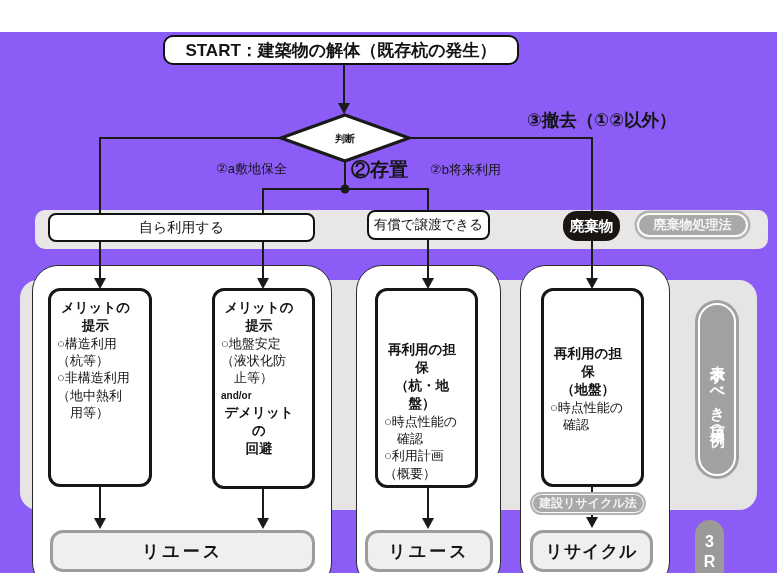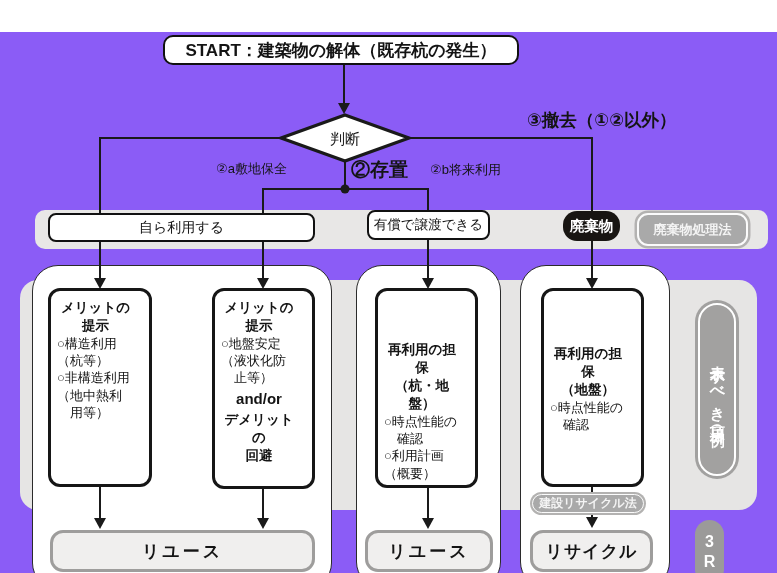--- a/index.html
+++ b/index.html
@@ -16,30 +16,30 @@
   .gray-big{background:#e6e5e4;border-radius:18px;z-index:0;}
   
   .container{background:#ffffff;border:1.6px solid #2b2b2b;border-radius:26px;z-index:1;}
   
   #wires{position:absolute;left:0;top:0;z-index:2;}
   
   .z3{z-index:3;}
   .startbox{border:2.6px solid #111;border-radius:10px;background:#fff;font-weight:bold;font-size:17px;}
   .branch-label{font-weight:bold;font-size:17.5px;z-index:3;}
   .small-label{font-size:13px;z-index:3;}
-  .diamond-label{font-weight:normal;font-size:15px;z-index:3;}
+  .diamond-label{font-weight:bold;font-size:10px;z-index:3;}
   .band-box{background:#fff;border:2.6px solid #111;border-radius:8px;font-size:14px;}
   .waste-box{background:#181512;color:#fff;border-radius:14px;font-weight:bold;font-size:14.5px;}
   .law-pill{background:#a9a9a9;color:#f4f4f4;font-weight:bold;border-radius:13px;
             border:2px solid #fbfbfb;box-shadow:0 0 0 2.5px #b3b2b1;}
   .innerbox{background:#fff;border:3px solid #161616;border-radius:12px;padding:8px 15px 6px 6px;
             font-size:13px;line-height:1.33;}
   .innerbox .hd{font-weight:bold;text-align:center;font-size:13.5px;}
   .innerbox .bd{text-align:left;}
-  .innerbox .mid{font-weight:bold;text-align:center;font-size:15px;margin:2px 0;}
+  .innerbox .mid{font-weight:bold;font-size:10px;margin:2px 0;}
   .resultbox{background:#f0efee;border:3.5px solid #9e9d9c;border-radius:13px;
              font-weight:bold;font-size:17px;letter-spacing:3px;}
   .vpill{background:#a2a1a0;border-radius:24px;padding:3px;}
   .vpill .ring{width:100%;height:100%;box-sizing:border-box;border:2px solid #ffffff;border-radius:21px;
                display:flex;align-items:center;justify-content:center;}
   .vtext{writing-mode:vertical-rl;color:#ffffff;font-weight:bold;font-size:15px;letter-spacing:2px;}
   .rpill{background:#9b9a99;border-radius:15px;color:#fff;font-weight:bold;font-size:16px;line-height:1.25;}
 </style>
 </head>
 <body>
@@ -91,21 +91,21 @@
 
   <div class="abs band-box center z3" style="left:367px;top:178px;width:123px;height:30px;font-size:13.5px;">
     <span>有償で譲渡できる</span>
   </div>
   <div class="abs band-box center z3" style="left:48px;top:181px;width:267px;height:29px;">
     <span>自ら利用する</span>
   </div>
   <div class="abs waste-box center z3" style="left:563px;top:179px;width:57px;height:30px;">
     <span>廃棄物</span>
   </div>
-  <div class="abs law-pill center z3" style="left:637px;top:181px;width:111px;height:33px;font-size:13px;border-radius:11px;">
+  <div class="abs law-pill center z3" style="left:637px;top:181px;width:111px;height:24px;font-size:13px;">
     <span>廃棄物処理法</span>
   </div>
 
   <div class="abs innerbox z3" style="left:48px;top:256px;width:104px;height:199px;">
     <div class="hd pre">メリットの
 提示</div>
     <div class="bd pre">○構造利用
 （杭等）
 ○非構造利用
 （地中熱利

